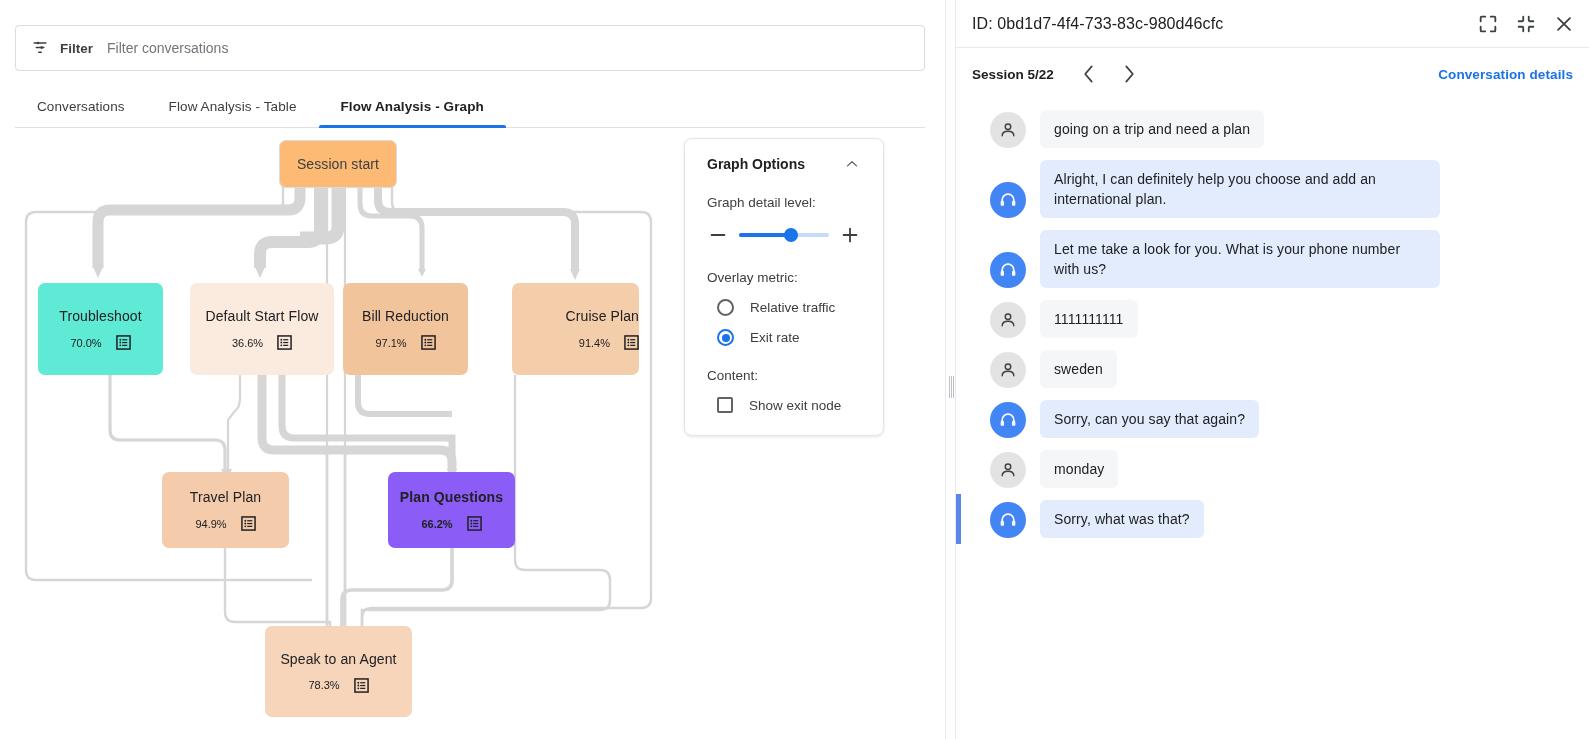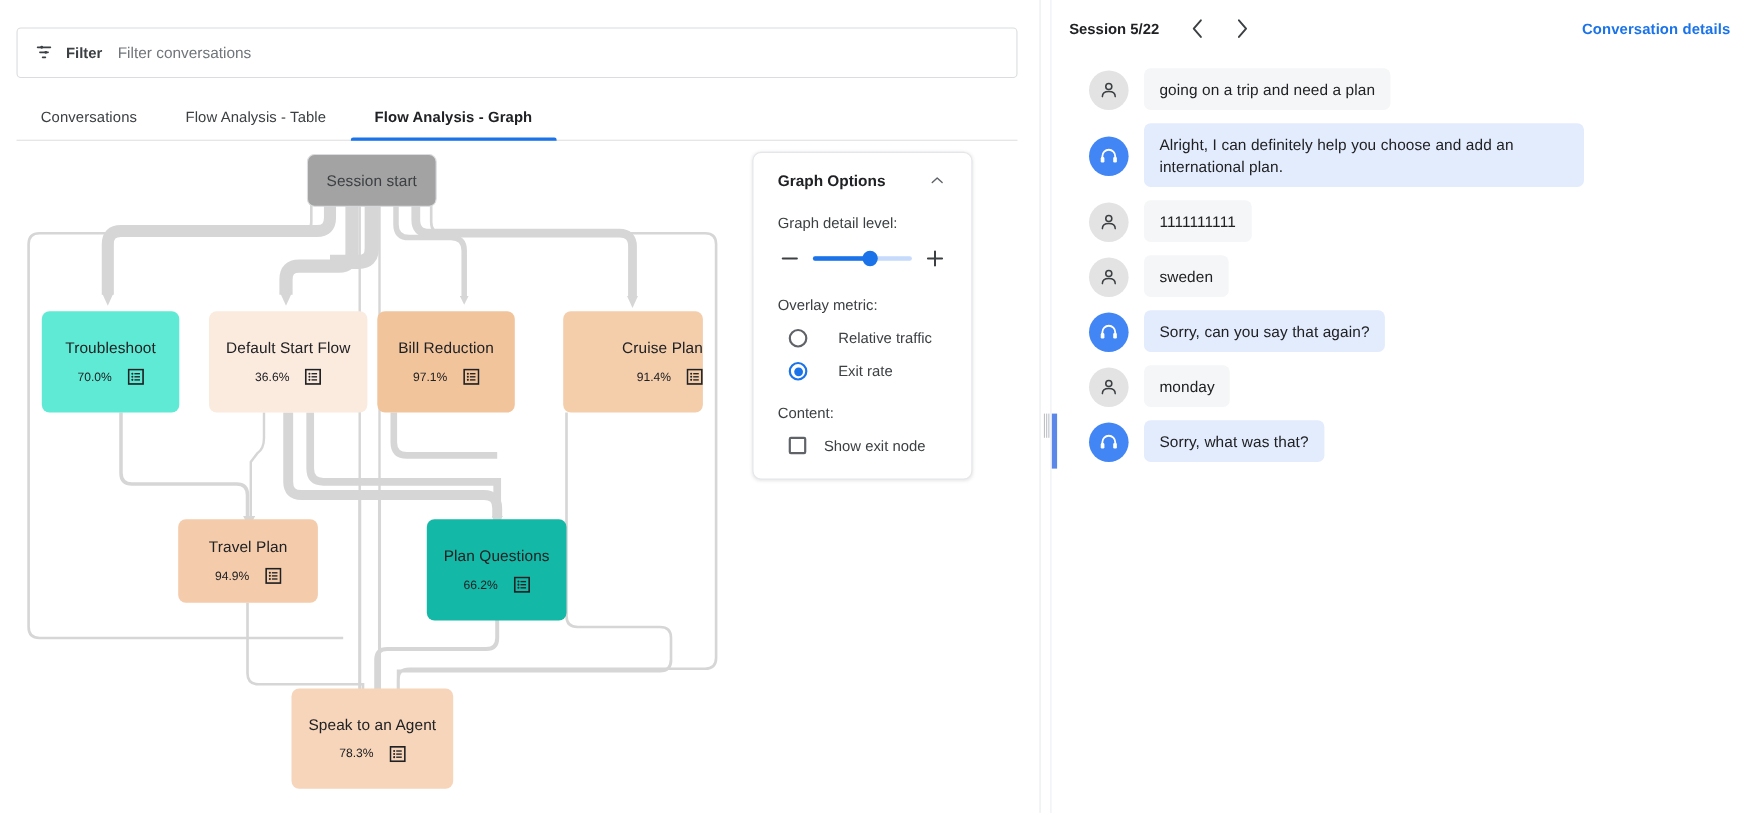--- a/index.html
+++ b/index.html
@@ -63,21 +63,21 @@
     position: absolute; border-radius: 7px;
     display: flex; flex-direction: column;
     align-items: center; justify-content: center;
     cursor: pointer; user-select: none;
   }
   .node-title { font-size: 14px; color: #202124; letter-spacing: .1px; }
   .node-meta { display: flex; align-items: center; gap: 14px; margin-top: 11px; }
   .node-pct { font-size: 11px; color: #202124; }
   .list-icon { width: 15px; height: 15px; display: block; }
   .node.start {
-    background: #a3a3a3; border: 1px solid #dadce0;
+    background: #fdba74; border: 1px solid #dadce0;
     justify-content: center;
   }
   .node.start .node-title { font-size: 14px; color: #3c4043; }
 
   
   .options-panel {
     position: absolute; left: 684px; top: 138px;
     width: 200px;
     background: #fff;
     border: 1px solid #e4e6e9;
@@ -100,21 +100,21 @@
   }
   .slider-fill {
     position: absolute; left: 0; top: 0; height: 4px; width: 58%;
     background: #1a73e8; border-radius: 2px;
   }
   .slider-thumb {
     position: absolute; left: 58%; top: 50%;
     width: 14px; height: 14px; margin-left: -7px; margin-top: -7px;
     background: #1a73e8; border-radius: 50%; cursor: pointer;
   }
-  .radio-row { display: flex; align-items: center; gap: 28px; margin-bottom: 13px; padding-left: 10px; cursor: pointer; }
+  .radio-row { display: flex; align-items: center; gap: 16px; margin-bottom: 13px; padding-left: 10px; cursor: pointer; }
   .radio {
     width: 17px; height: 17px; border-radius: 50%;
     border: 2px solid #5f6368; flex: none;
     display: flex; align-items: center; justify-content: center;
   }
   .radio.checked { border-color: #1a73e8; }
   .radio.checked::after {
     content: ""; width: 8px; height: 8px; border-radius: 50%; background: #1a73e8;
   }
   .radio-label { font-size: 13.5px; color: #3c4043; }
@@ -160,21 +160,21 @@
     display: flex; align-items: center; padding: 0 16px;
   }
   .session-label { font-size: 13.5px; font-weight: bold; color: #202124; margin-right: 22px; }
   .nav-arrow { width: 26px; height: 26px; cursor: pointer; margin-right: 14px; flex: none; }
   .conv-details {
     margin-left: auto; font-size: 13.5px; color: #1a73e8;
     cursor: pointer; font-weight: bold; letter-spacing: .1px;
   }
   .messages { flex: 1; overflow-y: auto; padding: 4px 0 20px 0; position: relative; }
   .msg {
-    display: flex; align-items: center;
+    display: flex; align-items: flex-end;
     padding: 6px 16px 6px 34px; position: relative; min-height: 40px;
   }
   .msg.highlight::before {
     content: ""; position: absolute; left: 0; top: 0; bottom: 0;
     width: 5px; background: #5b87e8;
   }
   .avatar {
     width: 36px; height: 36px; border-radius: 50%; flex: none;
     display: flex; align-items: center; justify-content: center;
     margin-right: 14px; margin-top: 1px;
@@ -337,21 +337,21 @@
             <circle cx="4.6" cy="5" r="1" fill="#202124"></circle>
               <rect x="6.6" y="4.4" width="5.4" height="1.3" fill="#202124"></rect>
             <circle cx="4.6" cy="8" r="1" fill="#202124"></circle>
               <rect x="6.6" y="7.4" width="5.4" height="1.3" fill="#202124"></rect>
             <circle cx="4.6" cy="11" r="1" fill="#202124"></circle>
               <rect x="6.6" y="10.4" width="5.4" height="1.3" fill="#202124"></rect>
           </svg>
         </span>
       </div>
 
-      <div class="node" style="left:388px; top:342px; width:127px; height:92px; background:#14b8a6;">
+      <div class="node" style="left:388px; top:342px; width:127px; height:76px; background:#8b5cf6;font-weight:bold;">
         <span class="node-title">Plan Questions</span>
         <span class="node-meta">
           <span class="node-pct">66.2%</span>
           <svg class="list-icon" viewBox="0 0 16 16">
             <rect x="1" y="1" width="14" height="14" fill="none" stroke="#202124" stroke-width="1.6"></rect>
             <circle cx="4.6" cy="5" r="1" fill="#202124"></circle>
               <rect x="6.6" y="4.4" width="5.4" height="1.3" fill="#202124"></rect>
             <circle cx="4.6" cy="8" r="1" fill="#202124"></circle>
               <rect x="6.6" y="7.4" width="5.4" height="1.3" fill="#202124"></rect>
             <circle cx="4.6" cy="11" r="1" fill="#202124"></circle>
@@ -421,20 +421,32 @@
   <div class="splitter">
     <div class="splitter-grip">
         <i></i>
         <i></i>
         <i></i>
       </div>
   </div>
 
   <div class="right-pane">
 
+    <div class="rp-header">
+      <span class="rp-id">ID: 0bd1d7-4f4-733-83c-980d46cfc</span>
+      <svg class="hdr-icon" viewBox="0 0 24 24">
+        <path d="M4 9V5a1 1 0 0 1 1-1h4M20 9V5a1 1 0 0 0-1-1h-4M4 15v4a1 1 0 0 0 1 1h4M20 15v4a1 1 0 0 1-1 1h-4" fill="none" stroke="#3c4043" stroke-width="2" stroke-linecap="round"></path>
+      </svg>
+      <svg class="hdr-icon" viewBox="0 0 24 24">
+        <path d="M9 4v4a1 1 0 0 1-1 1H4M15 4v4a1 1 0 0 0 1 1h4M9 20v-4a1 1 0 0 0-1-1H4M15 20v-4a1 1 0 0 1 1-1h4" fill="none" stroke="#3c4043" stroke-width="2" stroke-linecap="round"></path>
+      </svg>
+      <svg class="hdr-icon" viewBox="0 0 24 24">
+        <path d="M5.5 5.5 L18.5 18.5 M18.5 5.5 L5.5 18.5" fill="none" stroke="#3c4043" stroke-width="1.9" stroke-linecap="round"></path>
+      </svg>
+    </div>
 
     <div class="rp-subheader">
       <span class="session-label">Session 5/22</span>
       <svg class="nav-arrow" viewBox="0 0 24 24">
         <path d="M14.5 5 L8.5 12 L14.5 19" fill="none" stroke="#3c4043" stroke-width="1.6" stroke-linecap="round" stroke-linejoin="round"></path>
       </svg>
       <svg class="nav-arrow" viewBox="0 0 24 24">
         <path d="M9.5 5 L15.5 12 L9.5 19" fill="none" stroke="#3c4043" stroke-width="1.6" stroke-linecap="round" stroke-linejoin="round"></path>
       </svg>
       <span class="conv-details">Conversation details</span>
@@ -456,68 +468,78 @@
         <span class="avatar bot">
           <svg width="20" height="20" viewBox="0 0 24 24">
               <path d="M5 14v-2a7 7 0 0 1 14 0v2" fill="none" stroke="#fff" stroke-width="2" stroke-linecap="round"></path>
               <rect x="3.2" y="13" width="4" height="6" rx="1.4" fill="#fff"></rect>
               <rect x="16.8" y="13" width="4" height="6" rx="1.4" fill="#fff"></rect>
             </svg>
         </span>
         <span class="bubble bot">Alright, I can definitely help you choose and add an international plan.</span>
       </div>
 
-
-      <div class="msg">
-        <span class="avatar user">
-          <svg width="20" height="20" viewBox="0 0 24 24">
-              <circle cx="12" cy="8" r="3.3" fill="none" stroke="#3c4043" stroke-width="1.7"></circle>
-              <path d="M5 19c0-3.6 3.1-5.5 7-5.5s7 1.9 7 5.5" fill="none" stroke="#3c4043" stroke-width="1.7" stroke-linecap="round"></path>
-            </svg>
-        </span>
-        <span class="bubble user">1111111111</span>
-      </div>
-
-      <div class="msg">
-        <span class="avatar user">
-          <svg width="20" height="20" viewBox="0 0 24 24">
-              <circle cx="12" cy="8" r="3.3" fill="none" stroke="#3c4043" stroke-width="1.7"></circle>
-              <path d="M5 19c0-3.6 3.1-5.5 7-5.5s7 1.9 7 5.5" fill="none" stroke="#3c4043" stroke-width="1.7" stroke-linecap="round"></path>
-            </svg>
-        </span>
-        <span class="bubble user">sweden</span>
-      </div>
-
       <div class="msg">
         <span class="avatar bot">
           <svg width="20" height="20" viewBox="0 0 24 24">
               <path d="M5 14v-2a7 7 0 0 1 14 0v2" fill="none" stroke="#fff" stroke-width="2" stroke-linecap="round"></path>
               <rect x="3.2" y="13" width="4" height="6" rx="1.4" fill="#fff"></rect>
               <rect x="16.8" y="13" width="4" height="6" rx="1.4" fill="#fff"></rect>
             </svg>
         </span>
-        <span class="bubble bot">Sorry, can you say that again?</span>
+        <span class="bubble bot">Let me take a look for you. What is your phone number with us?</span>
       </div>
 
       <div class="msg">
         <span class="avatar user">
           <svg width="20" height="20" viewBox="0 0 24 24">
               <circle cx="12" cy="8" r="3.3" fill="none" stroke="#3c4043" stroke-width="1.7"></circle>
               <path d="M5 19c0-3.6 3.1-5.5 7-5.5s7 1.9 7 5.5" fill="none" stroke="#3c4043" stroke-width="1.7" stroke-linecap="round"></path>
             </svg>
         </span>
-        <span class="bubble user">monday</span>
-      </div>
-
-      <div class="msg highlight">
+        <span class="bubble user">1111111111</span>
+      </div>
+
+      <div class="msg">
+        <span class="avatar user">
+          <svg width="20" height="20" viewBox="0 0 24 24">
+              <circle cx="12" cy="8" r="3.3" fill="none" stroke="#3c4043" stroke-width="1.7"></circle>
+              <path d="M5 19c0-3.6 3.1-5.5 7-5.5s7 1.9 7 5.5" fill="none" stroke="#3c4043" stroke-width="1.7" stroke-linecap="round"></path>
+            </svg>
+        </span>
+        <span class="bubble user">sweden</span>
+      </div>
+
+      <div class="msg">
         <span class="avatar bot">
           <svg width="20" height="20" viewBox="0 0 24 24">
               <path d="M5 14v-2a7 7 0 0 1 14 0v2" fill="none" stroke="#fff" stroke-width="2" stroke-linecap="round"></path>
               <rect x="3.2" y="13" width="4" height="6" rx="1.4" fill="#fff"></rect>
               <rect x="16.8" y="13" width="4" height="6" rx="1.4" fill="#fff"></rect>
             </svg>
         </span>
+        <span class="bubble bot">Sorry, can you say that again?</span>
+      </div>
+
+      <div class="msg">
+        <span class="avatar user">
+          <svg width="20" height="20" viewBox="0 0 24 24">
+              <circle cx="12" cy="8" r="3.3" fill="none" stroke="#3c4043" stroke-width="1.7"></circle>
+              <path d="M5 19c0-3.6 3.1-5.5 7-5.5s7 1.9 7 5.5" fill="none" stroke="#3c4043" stroke-width="1.7" stroke-linecap="round"></path>
+            </svg>
+        </span>
+        <span class="bubble user">monday</span>
+      </div>
+
+      <div class="msg highlight">
+        <span class="avatar bot">
+          <svg width="20" height="20" viewBox="0 0 24 24">
+              <path d="M5 14v-2a7 7 0 0 1 14 0v2" fill="none" stroke="#fff" stroke-width="2" stroke-linecap="round"></path>
+              <rect x="3.2" y="13" width="4" height="6" rx="1.4" fill="#fff"></rect>
+              <rect x="16.8" y="13" width="4" height="6" rx="1.4" fill="#fff"></rect>
+            </svg>
+        </span>
         <span class="bubble bot">Sorry, what was that?</span>
       </div>
 
     </div>
   </div>
 </div>
 
 </body></html>

